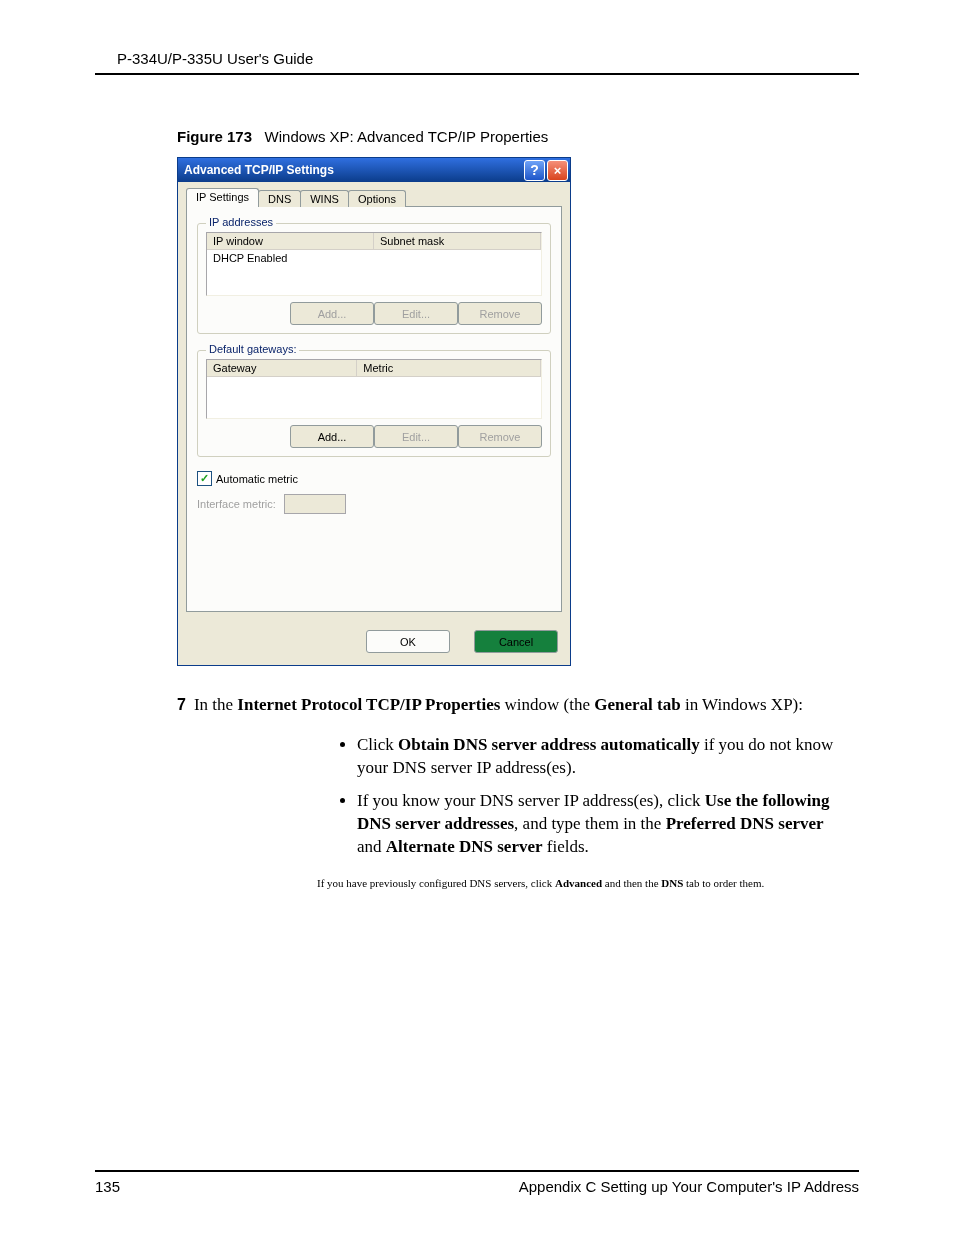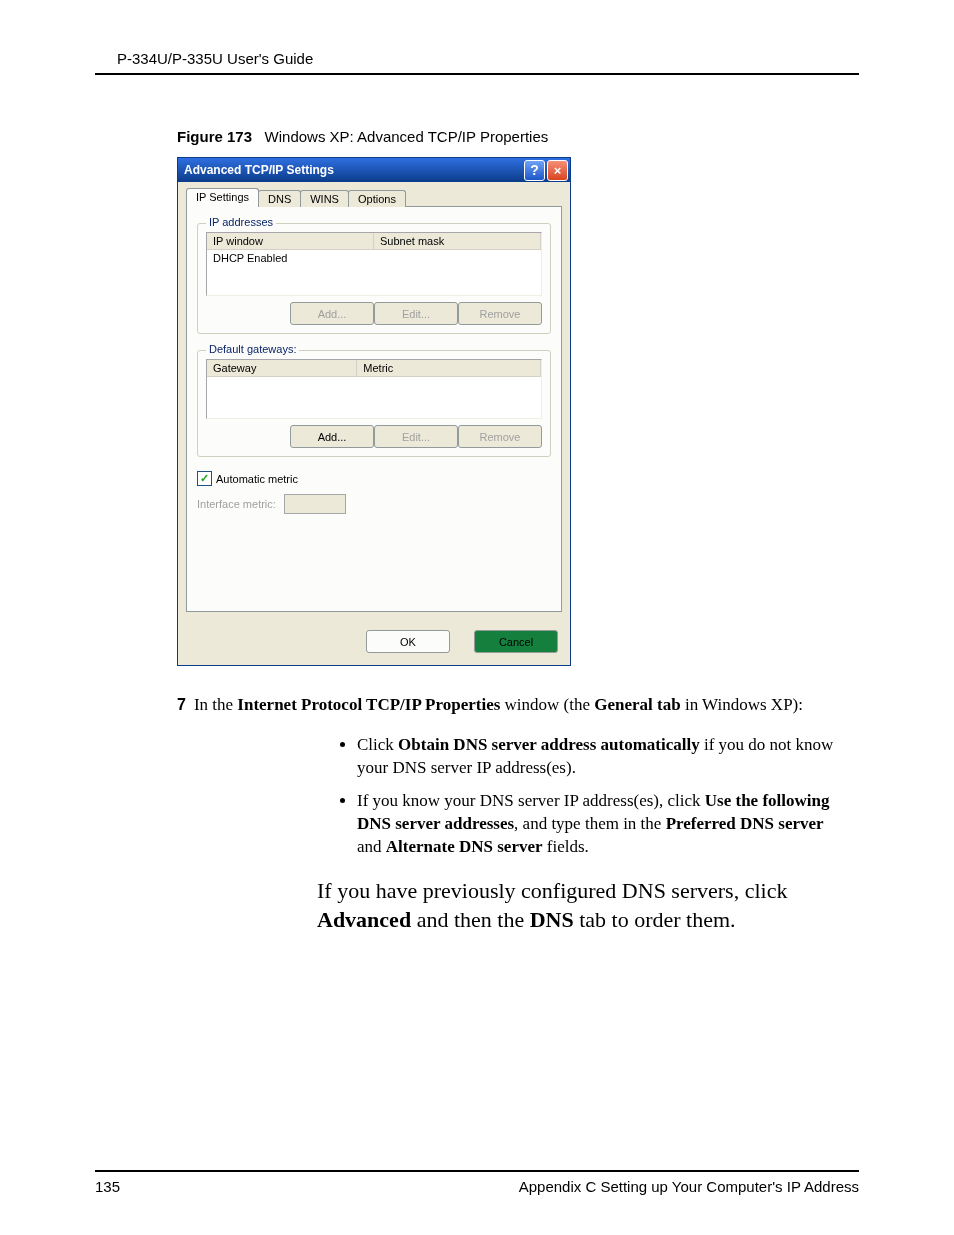--- a/index.html
+++ b/index.html
@@ -228,21 +228,21 @@
   }
   .sub-list {
     margin-left: 140px;
     margin-right: 10px;
     font-size: 17px;
   }
   .sub-list li { margin-bottom: 10px; line-height:1.35; }
   .sub-para {
     margin-left: 140px;
     margin-right: 10px;
-    font-size: 22px;
+    font-size: 11px;
     margin-top: 14px;
     line-height:1.35;
   }
 
   
   .page-footer {
     position: absolute;
     bottom: 40px;
     left: 95px;
     right: 95px;

